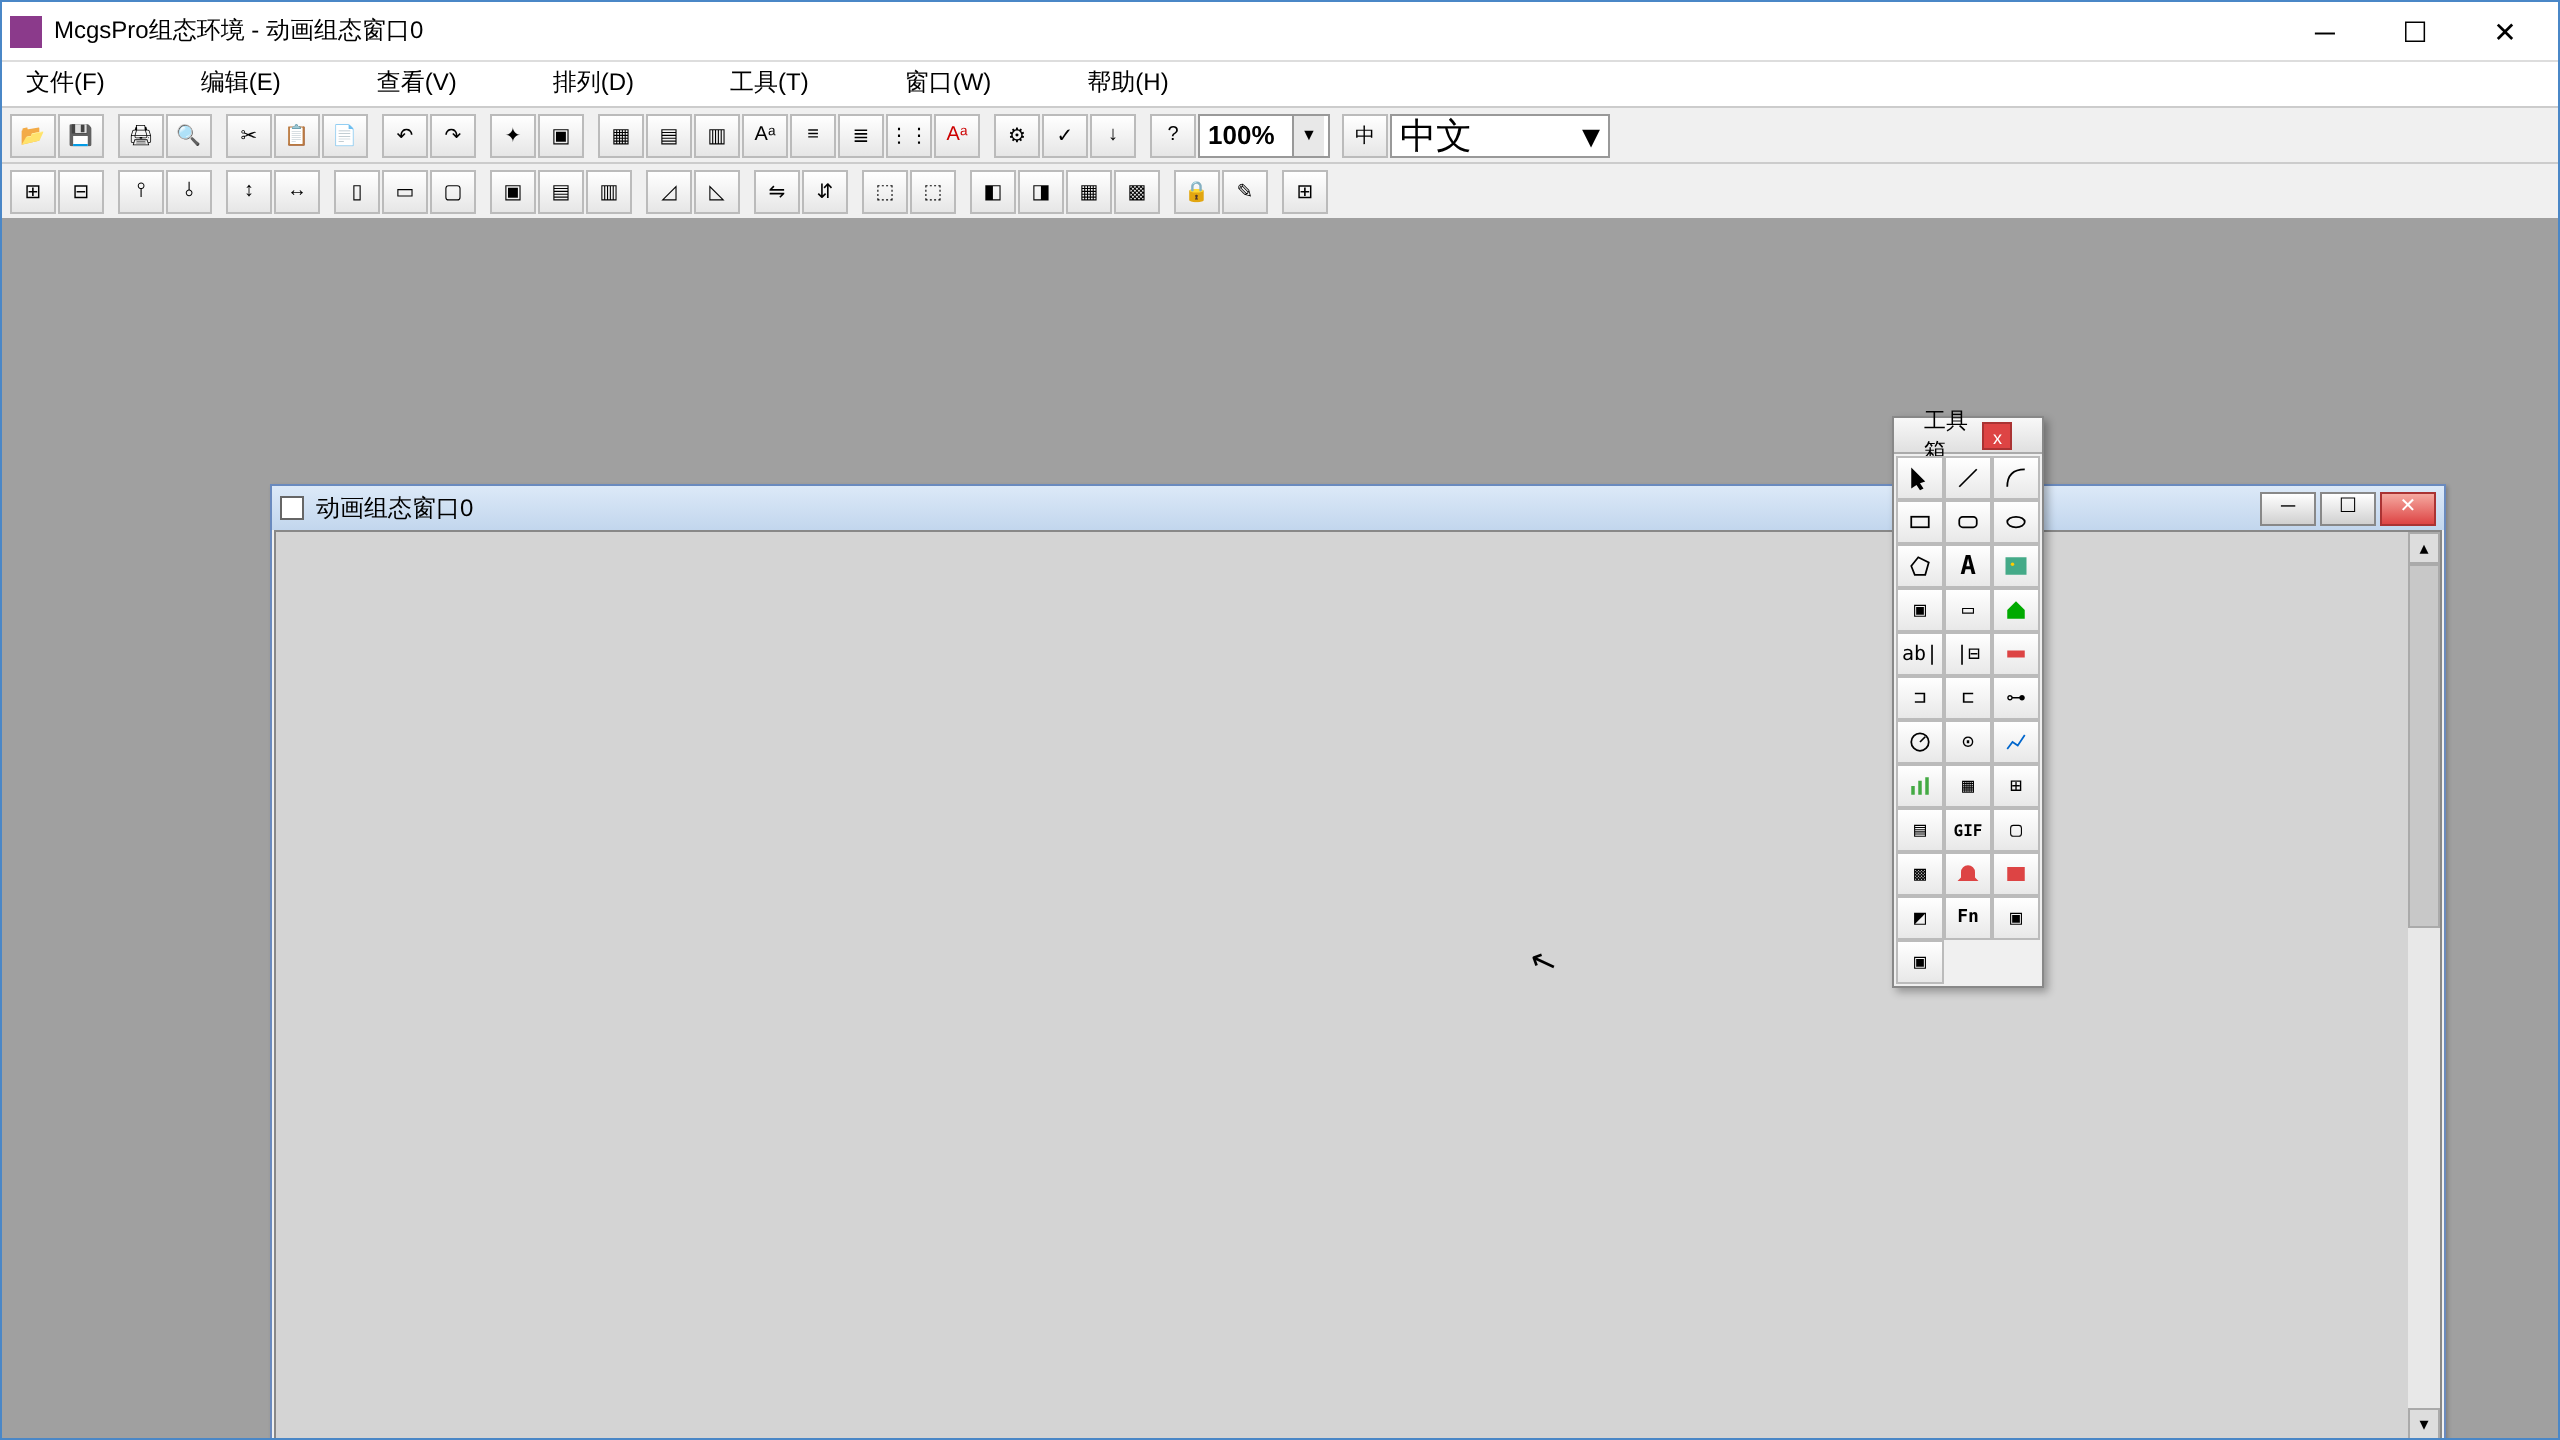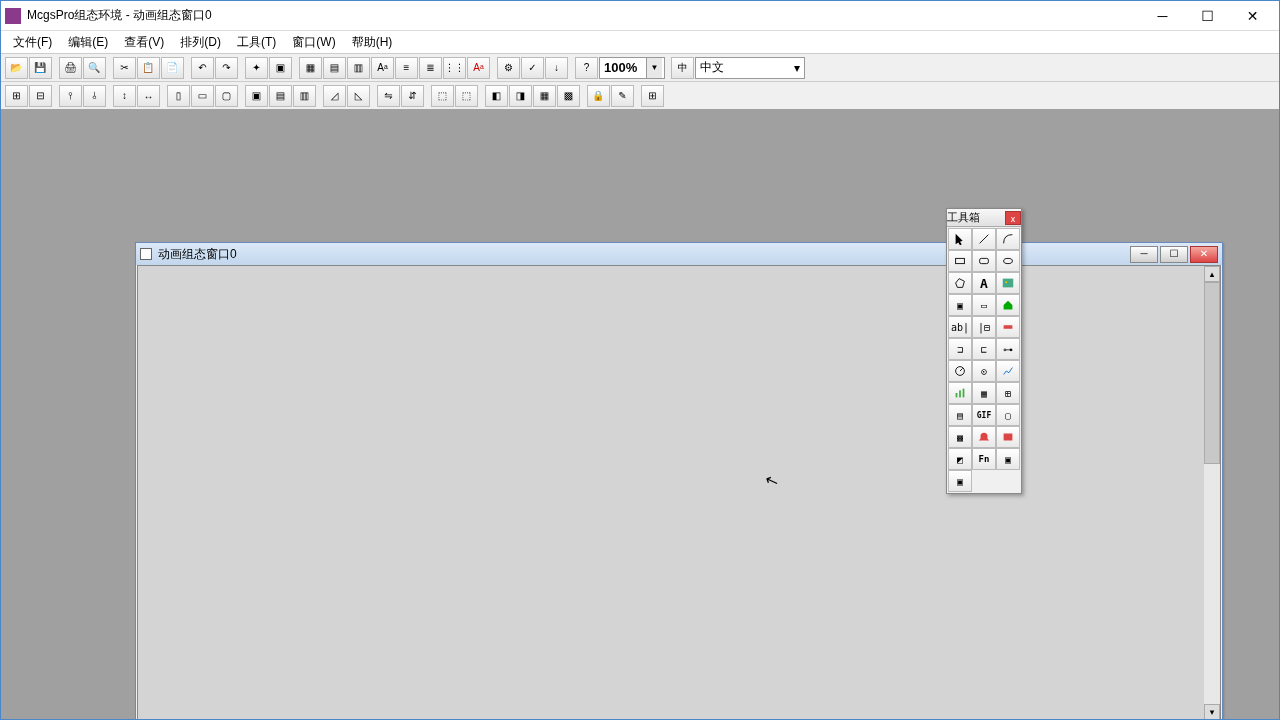--- a/index.html
+++ b/index.html
@@ -32,23 +32,23 @@
 }
 .winctl button {
   width: 45px; height: 30px;
   background: none; border: none;
   font-size: 14px;
   cursor: pointer;
 }
 .menubar {
   height: 22px;
   display: flex;
-  align-items: center;
   padding: 0 4px;
   background: #fff;
+  gap: 32px;
 }
 .menubar span {
   padding: 2px 8px;
   cursor: default;
 }
 .toolbar {
   height: 28px;
   display: flex;
   align-items: center;
   padding: 2px 4px;
@@ -89,21 +89,21 @@
   border-left: 1px solid #999;
   width: 15px;
   text-align: center;
   height: 20px;
   line-height: 20px;
 }
 .lang {
   height: 22px;
   border: 1px solid #999;
   background: #fff;
-  font-size: 12px;
+  font-size: 18px;
   padding: 0 18px 0 4px;
   display: flex;
   align-items: center;
   position: relative;
   width: 110px;
 }
 .lang::after {
   content: "▾";
   position: absolute;
   right: 4px;
@@ -218,21 +218,21 @@
   background: #f0f0f0;
   border: 1px solid #888;
   box-shadow: 2px 2px 4px rgba(0,0,0,0.3);
   z-index: 10;
 }
 .toolbox-title {
   height: 18px;
   background: linear-gradient(#f8f8f8,#e0e0e0);
   display: flex;
   align-items: center;
-  padding: 0 0;
+  padding: 0 15px;
   font-size: 11px;
   border-bottom: 1px solid #aaa;
 }
 .toolbox-title .tclose {
   margin-left: auto;
   width: 16px; height: 14px;
   background: #d44;
   color: #fff;
   font-size: 9px;
   text-align: center;

